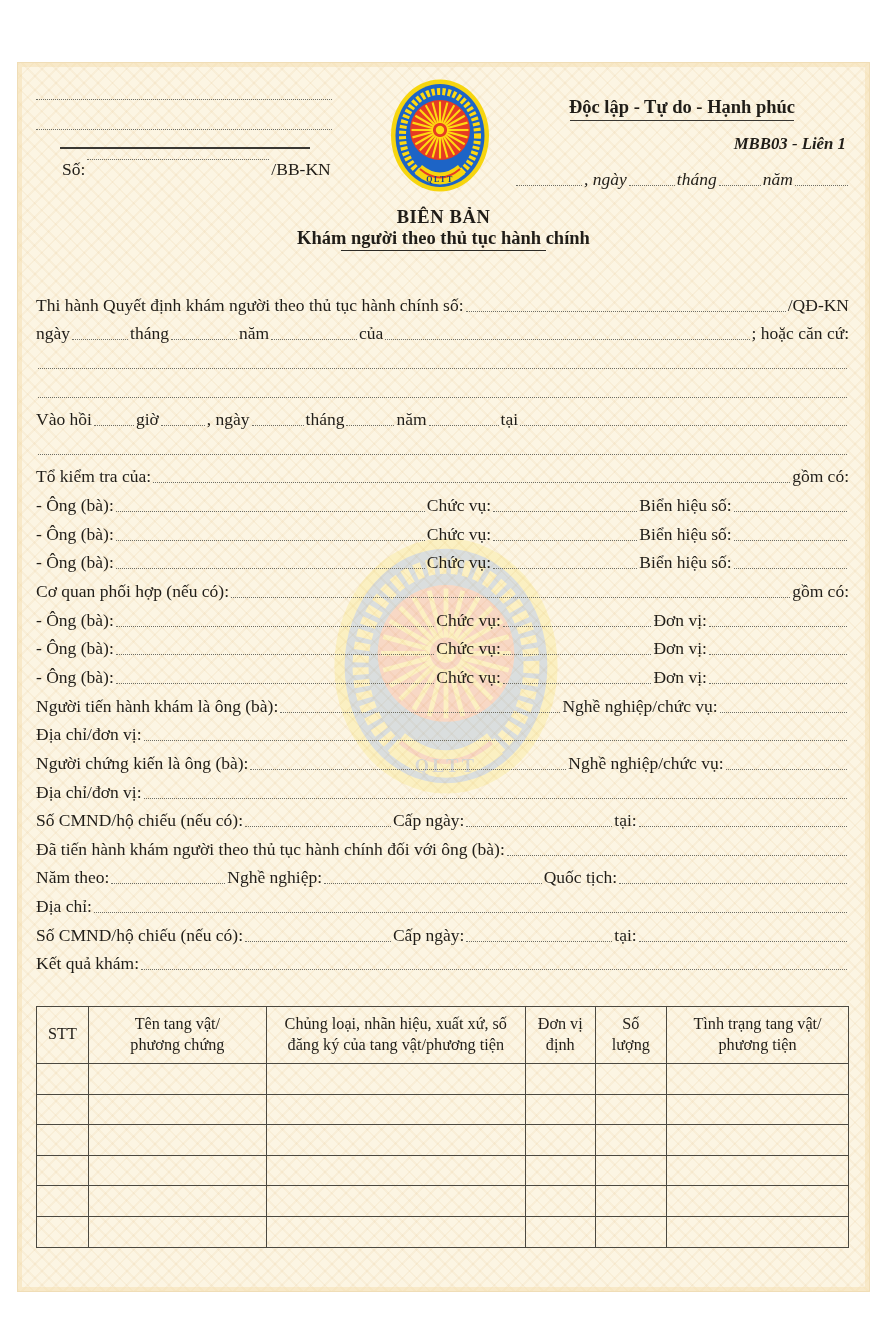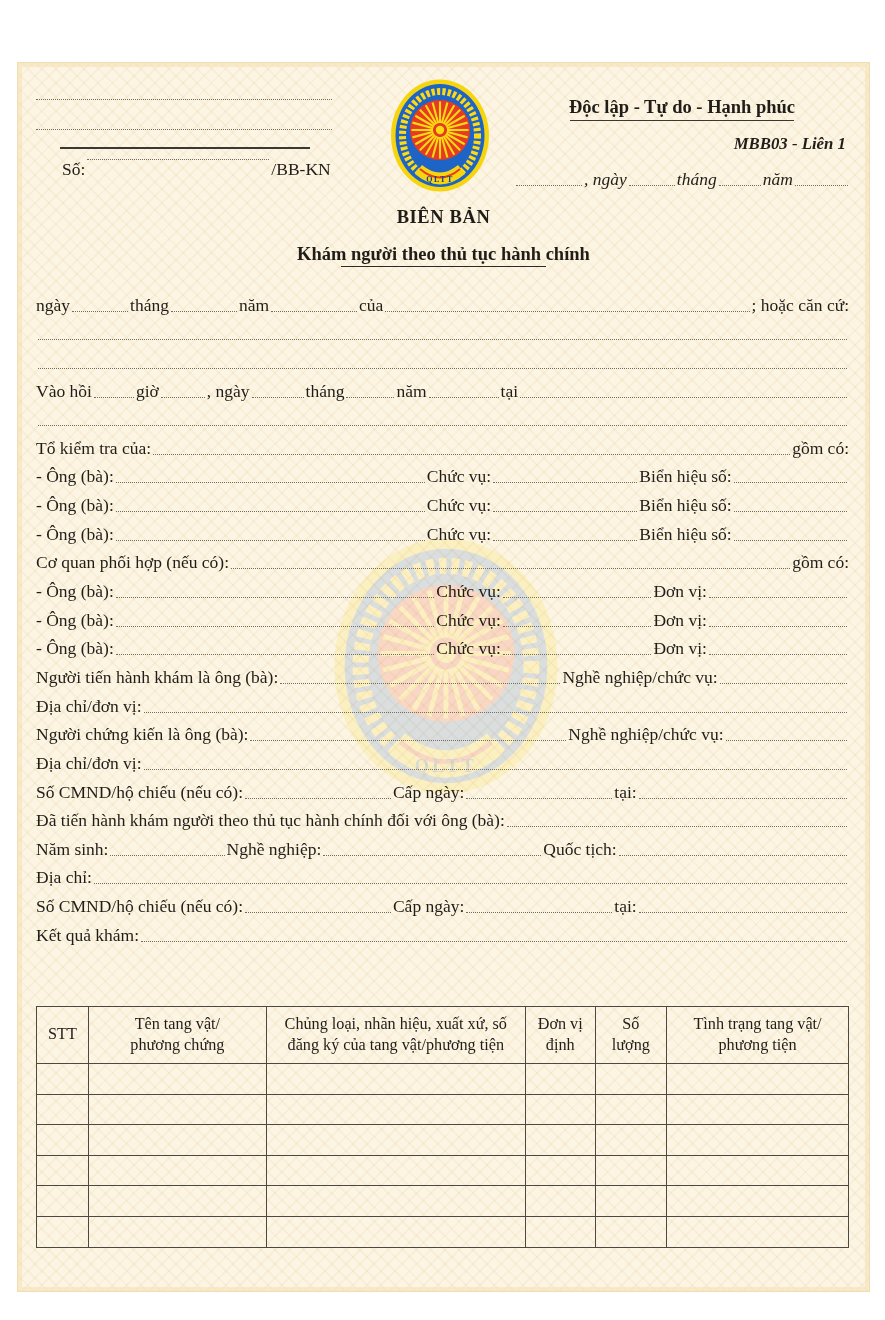--- a/index.html
+++ b/index.html
@@ -27,21 +27,21 @@
   .nat2{font-weight:bold;font-size:18.5px;margin-top:14px;}
   .nat-rule{width:224px;margin:2px auto 0;border-bottom:1.9px solid #3a3833;height:0;}
   .form-code{text-align:right;font-weight:bold;font-style:italic;font-size:16.8px;margin-top:13px;padding-right:4px;}
   .date-line{margin-top:10px;font-style:italic;font-size:16.8px;display:flex;align-items:flex-end;height:26px;}
   
   .emblem-top{position:absolute;left:372px;top:15px;width:100px;height:115px;}
   .emblem-wm{position:absolute;left:314px;top:472px;width:228px;height:262px;opacity:0.15;pointer-events:none;}
   
   .title{position:absolute;left:0;right:0;top:144px;text-align:center;}
   .title1{font-weight:bold;font-size:18.5px;letter-spacing:0.6px;}
-  .title2{font-weight:bold;font-size:18.5px;margin-top:16px;}
+  .title2{font-weight:bold;font-size:18.5px;margin-top:0;}
   .title-rule{width:205px;margin:1px auto 0;border-bottom:1.7px solid #2d2b26;height:0;}
   
   .bodylines{position:absolute;left:18px;right:20px;top:224px;}
   .fline{display:flex;align-items:flex-end;height:28.65px;}
   .flabel{white-space:pre;font-size:17.5px;line-height:21px;}
   .dots{border-bottom:1.4px dotted #6f6f66;height:0;margin:0 2px 4px 2px;min-width:6px;}
   
   .result-table{position:absolute;left:18px;top:943px;width:813px;border-collapse:collapse;table-layout:fixed;border:1.9px solid #33312a;}
   .result-table th,.result-table td{border:1.2px solid #4b4941;}
   .result-table th{font-weight:normal;font-size:16.2px;line-height:1.3;white-space:pre-line;text-align:center;vertical-align:middle;height:52px;padding:2px 4px;}
@@ -124,20 +124,25 @@
     <div class="title2">Khám người theo thủ tục hành chính</div>
     <div class="title-rule"></div>
   </div>
 
   <svg class="emblem-wm" viewBox="0 0 100 115" aria-hidden="true">
     <use href="#emblem-g"></use>
   </svg>
 
   <div class="bodylines">
       <div class="fline">
+        <span class="flabel">Thi hành Quyết định khám người theo thủ tục hành chính số:</span>
+        <span class="dots" style="flex-grow: 1;"></span>
+        <span class="flabel">/QĐ-KN</span>
+      </div>
+      <div class="fline">
         <span class="flabel">ngày</span>
         <span class="dots" style="width: 56px; flex-grow: 0; flex-shrink: 0;"></span>
         <span class="flabel">tháng</span>
         <span class="dots" style="width: 66px; flex-grow: 0; flex-shrink: 0;"></span>
         <span class="flabel">năm</span>
         <span class="dots" style="width: 86px; flex-grow: 0; flex-shrink: 0;"></span>
         <span class="flabel">của</span>
         <span class="dots" style="flex-grow: 1;"></span>
         <span class="flabel">; hoặc căn cứ:</span>
       </div>
@@ -248,21 +253,21 @@
         <span class="flabel">Cấp ngày:</span>
         <span class="dots" style="flex-grow: 14;"></span>
         <span class="flabel">tại:</span>
         <span class="dots" style="flex-grow: 20;"></span>
       </div>
       <div class="fline">
         <span class="flabel">Đã tiến hành khám người theo thủ tục hành chính đối với ông (bà):</span>
         <span class="dots" style="flex-grow: 1;"></span>
       </div>
       <div class="fline">
-        <span class="flabel">Năm sinh:</span>
+        <span class="flabel">Năm theo:</span>
         <span class="dots" style="flex-grow: 11;"></span>
         <span class="flabel">Nghề nghiệp:</span>
         <span class="dots" style="flex-grow: 21;"></span>
         <span class="flabel">Quốc tịch:</span>
         <span class="dots" style="flex-grow: 22;"></span>
       </div>
       <div class="fline">
         <span class="flabel">Địa chỉ:</span>
         <span class="dots" style="flex-grow: 1;"></span>
       </div>

